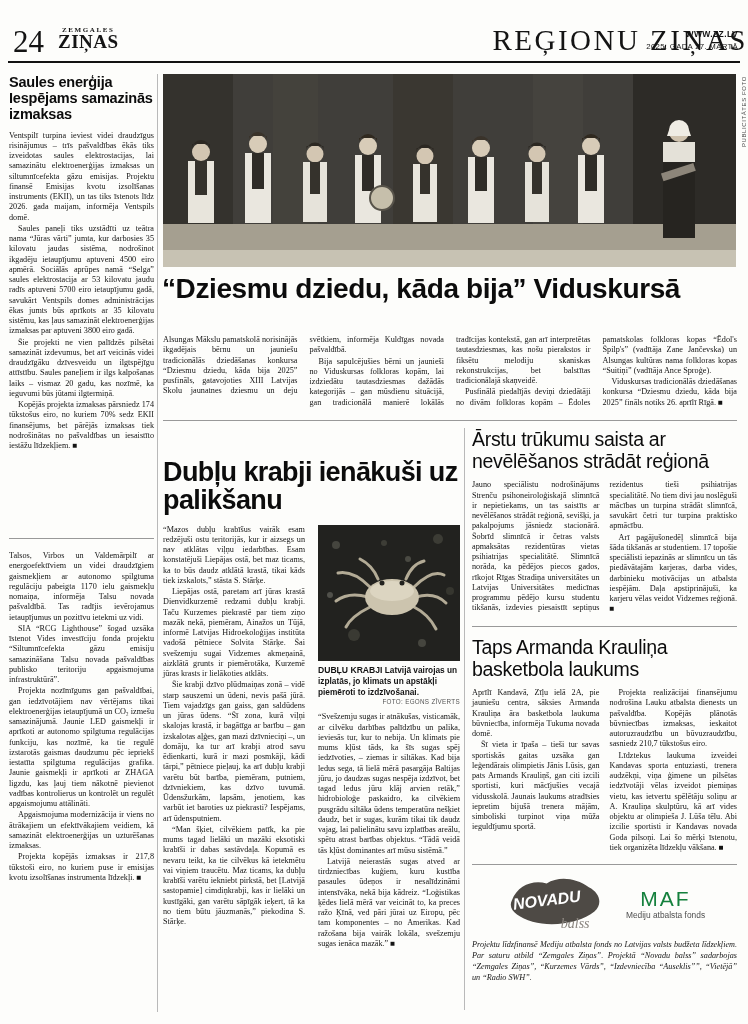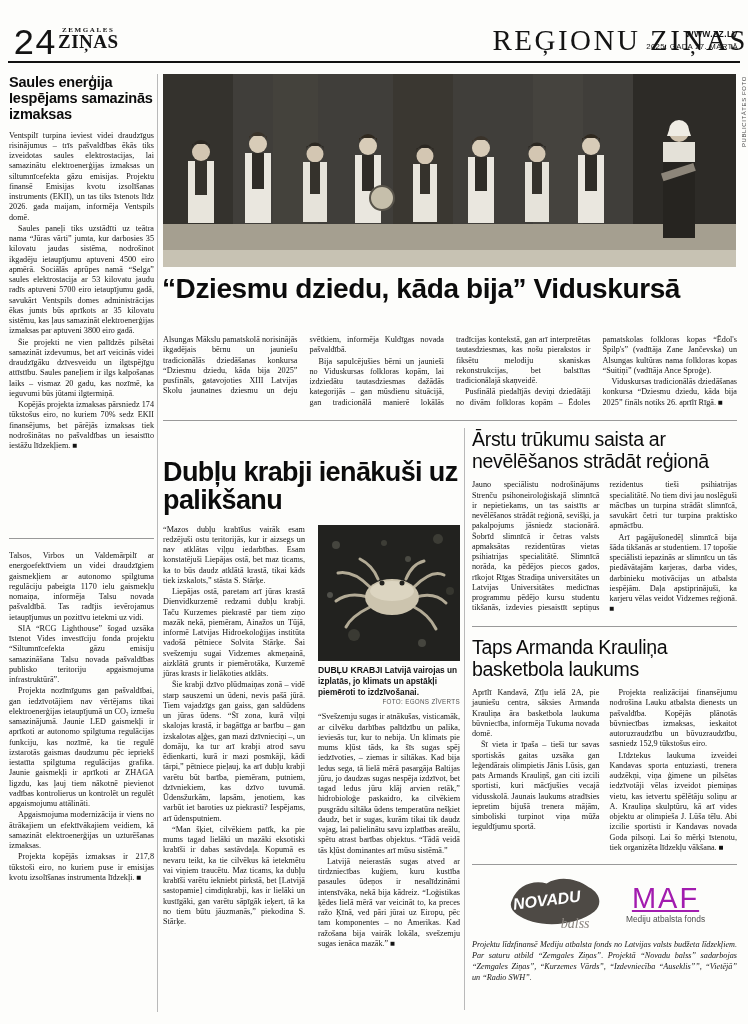--- a/index.html
+++ b/index.html
@@ -1,19 +1,19 @@
 <!DOCTYPE html>
 <html><head>
 <meta charset="utf-8">
 <style>
   html,body{margin:0;padding:0;}
   .page{position:relative;width:748px;height:1024px;background:#fdfdfb;font-family:"Liberation Serif",serif;color:#141414;overflow:hidden;}
 
   
-  .pagenum{position:absolute;left:13px;top:24px;font-size:36px;font-family:Liberation Mono, monospace;}
+  .pagenum{position:absolute;left:13px;top:24px;font-size:31px;font-family:Liberation Serif, serif;}
   .logo{position:absolute;left:58px;top:27px;text-align:center;line-height:1;}
   .logo-top{font-size:7px;font-weight:bold;letter-spacing:1.6px;}
   .logo-bottom{font-size:19px;font-weight:bold;letter-spacing:.5px;margin-top:-2px;}
   .section-title{position:absolute;left:0;right:0;top:24px;text-align:right;font-size:29px;letter-spacing:2.5px;font-family:"Liberation Serif",serif;padding-left:36px;}
   .header-right{position:absolute;right:10px;top:29px;text-align:right;font-family:"Liberation Sans",sans-serif;}
   .site{font-size:8.5px;font-weight:bold;letter-spacing:.4px;}
   .hdate{font-size:7.8px;margin-top:3px;letter-spacing:.3px;}
   .header-rule{position:absolute;left:8px;right:8px;top:61px;height:2px;background:#121212;}
 
   
@@ -51,21 +51,21 @@
   .cap b{font-size:8.6px;}
   .photo-credit{font-family:"Liberation Sans",sans-serif;font-size:6.3px;color:#555;text-align:right;letter-spacing:.3px;margin:1px 0 7px;}
 
   
   .right-sec{position:absolute;left:472px;top:428px;width:265px;height:592px;}
   .right-sec h2{font-weight:400;font-size:19.5px;line-height:1.14;letter-spacing:-.3px;margin:0 0 8px;}
   .cols2{column-count:2;column-gap:10px;}
   .hr{height:1px;background:#999;margin:11px 0 9px;}
   .logos{display:flex;align-items:center;justify-content:center;gap:18px;margin:4px 0 6px;}
   .maf{text-align:center;font-family:"Liberation Sans",sans-serif;}
-  .maf-abbr{font-size:29px;color:#a21caf;letter-spacing:2px;line-height:1;text-decoration:underline;}
+  .maf-abbr{font-size:21px;color:#15803d;letter-spacing:2px;line-height:1;}
   .maf-label{font-size:8.4px;color:#4f4f4f;margin-top:1px;}
   .disclaimer{font-style:italic;font-size:8.2px;line-height:1.32;text-align:justify;margin:0;}
 </style>
 </head>
 <body>
 
 <div class="page">
 
   <div>
     <div class="pagenum">24</div>
@@ -236,21 +236,21 @@
     <h2>Ārstu trūkumu saista ar nevēlēšanos strādāt reģionā</h2>
     <div class="cols2 body">
         <p>Jauno speciālistu nodrošinājums Strenču psihoneiroloģiskajā slimnīcā ir nepietiekams, un tas saistīts ar nevēlēšanos strādāt reģionā, sevišķi, ja pakalpojums jāsniedz stacionārā. Šobrīd slimnīcā ir četras valsts apmaksātas rezidentūras vietas psihiatrijas specialitātē. Slimnīcā norāda, ka pēdējos piecos gados, rīkojot Rīgas Stradiņa universitātes un Latvijas Universitātes medicīnas programmu pēdējo kursu studentu tikšanās, izdevies piesaistīt septiņus rezidentus tieši psihiatrijas specialitātē. No tiem divi jau noslēguši mācības un turpina strādāt slimnīcā, savukārt četri tur turpina praktisko apmācību.</p>
         <p>Arī pagājušonedēļ slimnīcā bija šāda tikšanās ar studentiem. 17 topošie speciālisti iepazinās ar slimnīcu un tās piedāvātajām karjeras, darba vides, darbinieku motivācijas un atbalsta iespējām. Daļa apstiprinājuši, ka karjeru vēlas veidot Vidzemes reģionā. ■</p>
       </div>
     <div class="hr"></div>
     <h2>Taps Armanda Krauliņa basketbola laukums</h2>
     <div class="cols2 body">
         <p>Aprīlī Kandavā, Zīļu ielā 2A, pie jauniešu centra, sāksies Armanda Krauliņa āra basketbola laukuma būvniecība, informēja Tukuma novada domē.</p>
         <p>Šī vieta ir īpaša – tieši tur savas sportiskās gaitas uzsāka gan leģendārais olimpietis Jānis Lūsis, gan pats Armands Krauliņš, gan citi izcili sportisti, kuri mācījušies vecajā vidusskolā. Jaunais laukums atradīsies iepretim bijušā trenera mājām, simboliski turpinot viņa mūža ieguldījumu sportā.</p>
-        <p>Projekta realizācijai finansējumu nodrošina Lauku atbalsta dienests un pašvaldība. Kopējās plānotās būvniecības izmaksas, ieskaitot autoruzraudzību un būvuzraudzību, sasniedz 152,9 tūkstošus eiro.</p>
+        <p>Projekta realizācijai finansējumu nodrošina Lauku atbalsta dienests un pašvaldība. Kopējās plānotās būvniecības izmaksas, ieskaitot autoruzraudzību un būvuzraudzību, sasniedz 210,7 tūkstošus eiro.</p>
         <p>Līdztekus laukuma izveidei Kandavas sporta entuziasti, trenera audzēkņi, viņa ģimene un pilsētas iedzīvotāji vēlas izveidot piemiņas vietu, kas ietvertu spēlētāju soliņu ar A. Krauliņa skulptūru, kā arī vides objektu ar olimpieša J. Lūša tēlu. Abi izcilie sportisti ir Kandavas novada Goda pilsoņi. Lai šo mērķi īstenotu, tiek organizēta līdzekļu vākšana. ■</p>
       </div>
     <div class="hr"></div>
     <div class="logos">
       <svg width="104" height="60" viewBox="0 0 110 64" aria-hidden="true">
         <path d="M8,28 C14,12 30,6 45,10 C58,2 76,4 90,14 C102,20 105,32 96,40 C82,52 52,57 30,51 C14,46 3,38 8,28 Z" fill="#4e4a45"></path>
         <text x="10" y="38" font-family="Liberation Sans, sans-serif" font-size="17" font-weight="bold" font-style="italic" fill="#ffffff" transform="rotate(-7 10 38)">NOVADU</text>
         <text x="60" y="58" font-family="Liberation Serif, serif" font-size="15" font-style="italic" fill="#8a857f">balss</text>
       </svg>
       <div class="maf">

